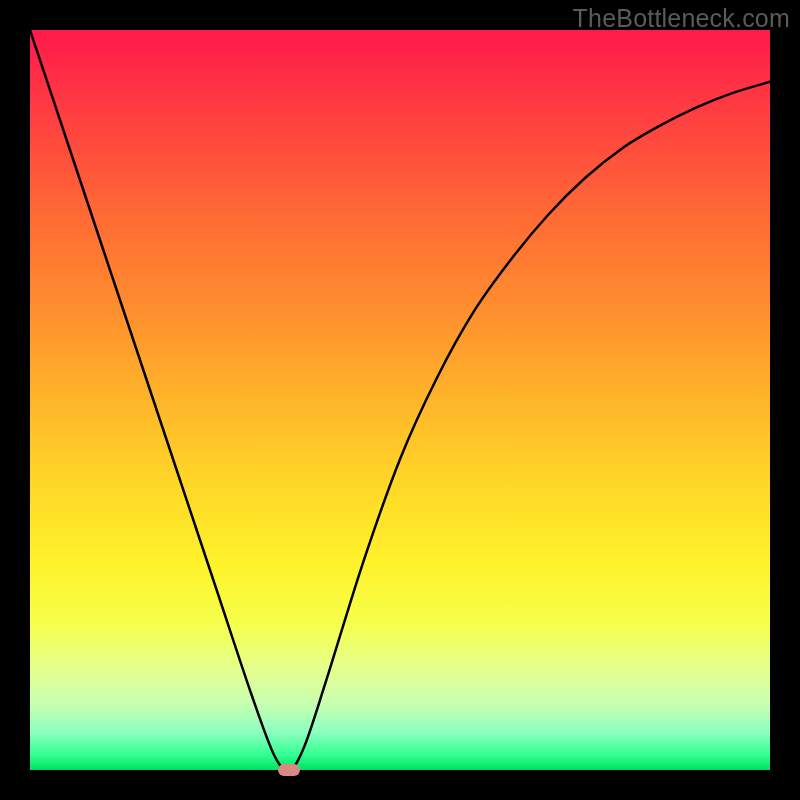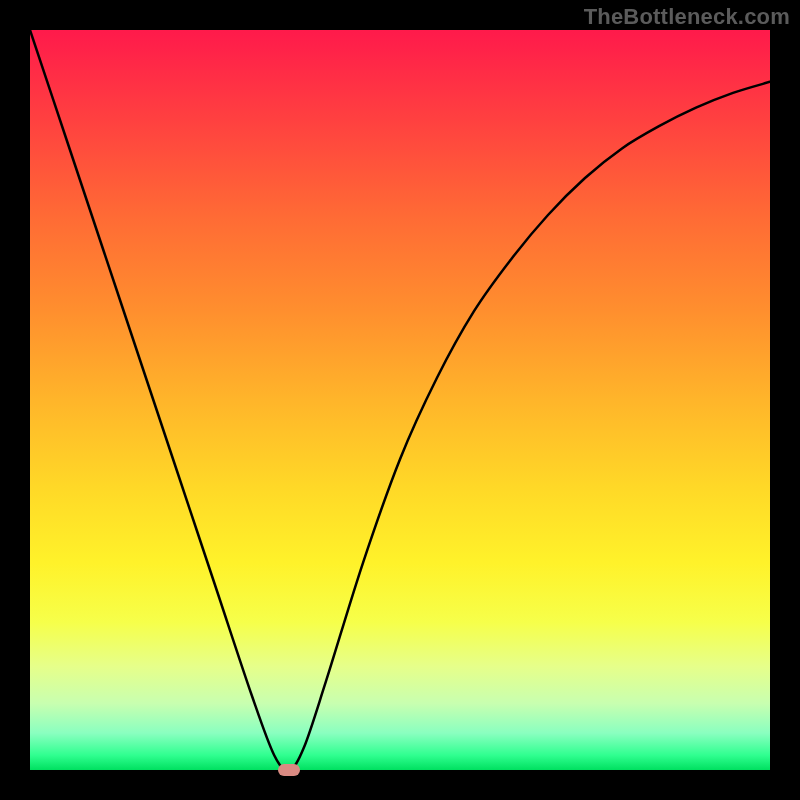--- a/index.html
+++ b/index.html
@@ -37,22 +37,22 @@
       #8affc0 95%,
       #30ff90 98%,
       #00e060 100%
     );
   }
   .watermark {
     position: absolute;
     top: 4px;
     right: 10px;
     color: #5b5b5b;
-    font-size: 22px;
-    font-weight: 700;
+    font-size: 25px;
+    font-weight: 400;
     letter-spacing: 0.2px;
     user-select: none;
   }
   svg.curve {
     position: absolute;
     left: 0;
     top: 0;
     width: 740px;
     height: 740px;
   }

